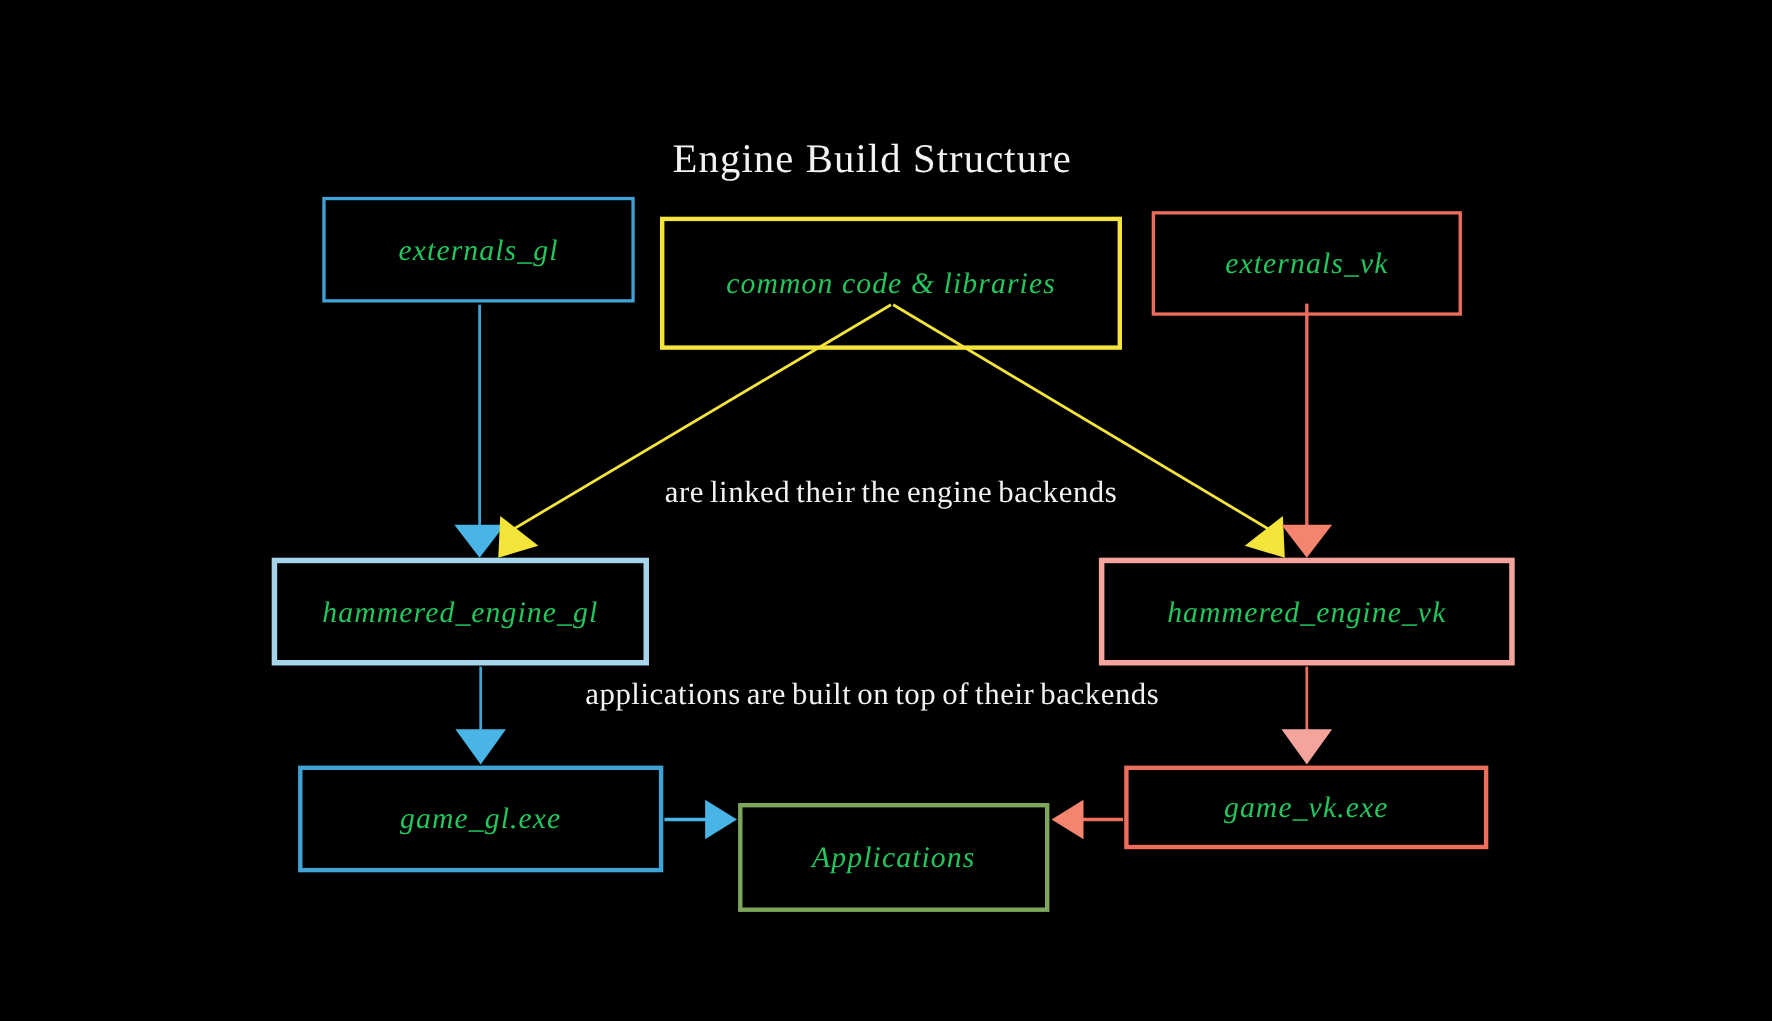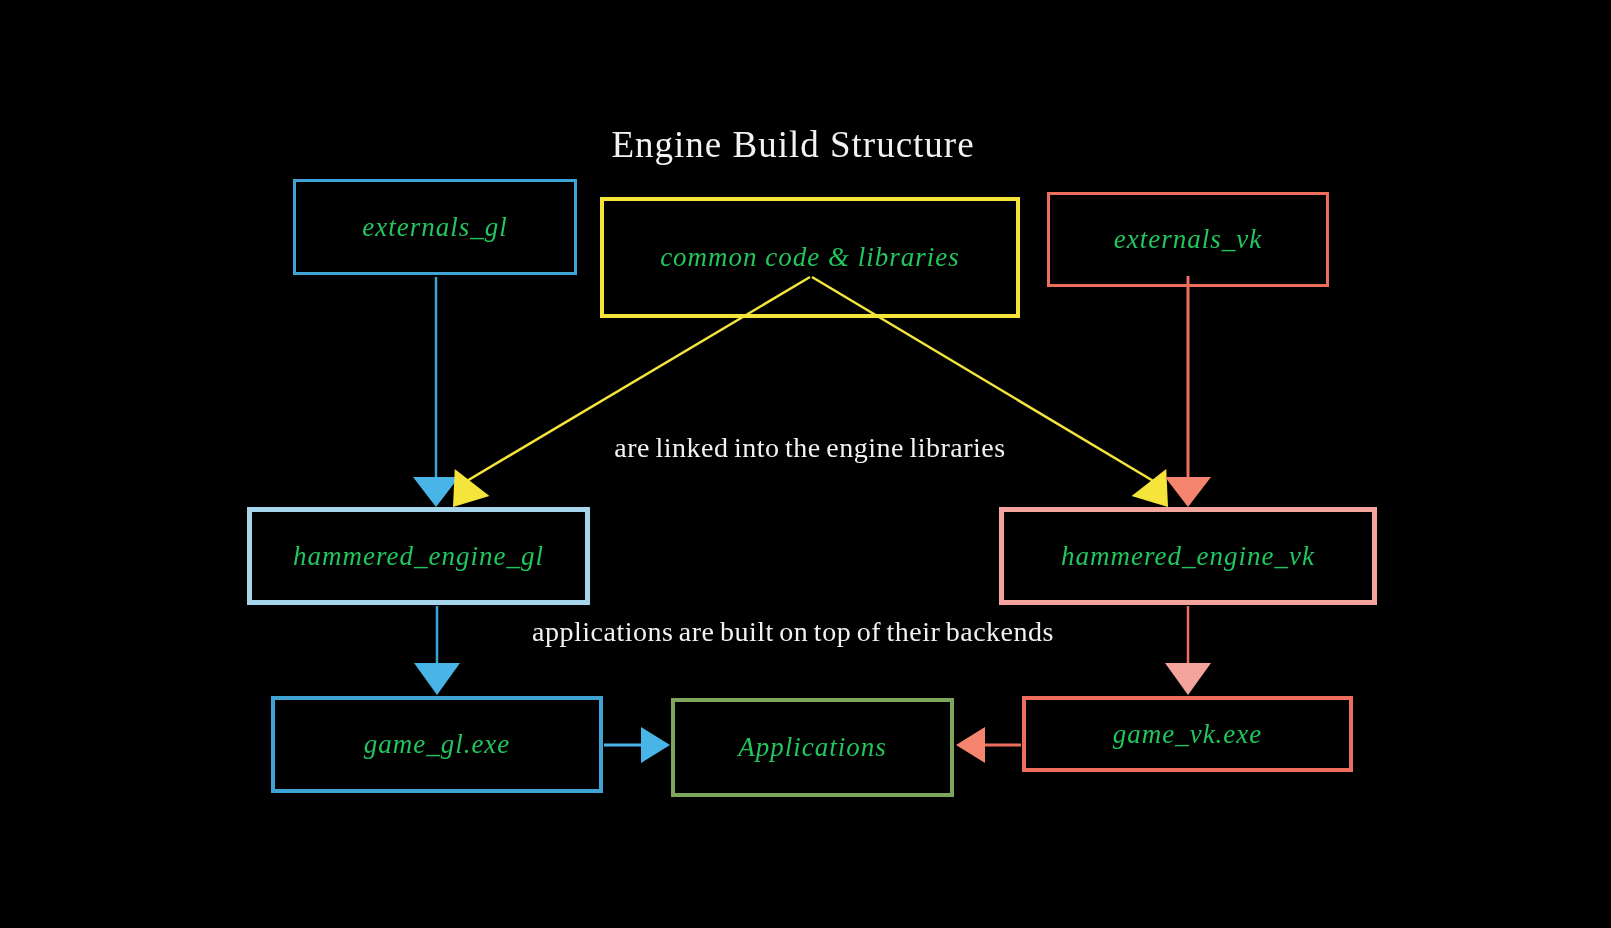--- a/index.html
+++ b/index.html
@@ -79,29 +79,29 @@
   </div>
 
   <div class="node" style="left: 999px; top: 507px; width: 378px; height: 98px; border-width: 5px; border-color: rgb(244, 164, 156); justify-content: center;">
     <span class="node-label">hammered_engine_vk</span>
   </div>
 
   <div class="node" style="left: 271px; top: 696px; width: 332px; height: 97px; border-width: 4px; border-color: rgb(63, 163, 214);">
     <span class="node-label">game_gl.exe</span>
   </div>
 
-  <div class="node" style="left: 671px; top: 698px; width: 283px; height: 99px; border-width: 4px; border-color: rgb(125, 166, 92);">
+  <div class="node" style="left: 671px; top: 730px; width: 283px; height: 99px; border-width: 4px; border-color: rgb(125, 166, 92);">
     <span class="node-label">Applications</span>
   </div>
 
   <div class="node" style="left: 1022px; top: 696px; width: 331px; height: 76px; border-width: 4px; border-color: rgb(237, 110, 93);">
     <span class="node-label">game_vk.exe</span>
   </div>
 
-  <div class="annotation" style="left:810px; top:432px;">are linked into the engine libraries</div>
+  <div class="annotation" style="left:810px; top:432px;">are linked their the engine backends</div>
   <div class="annotation" style="left:793px; top:616px;">applications are built on top of their backends</div>
 
   <svg class="edges" width="1611" height="928" viewBox="0 0 1611 928">
 
     <g>
       <line x1="436" y1="277" x2="436" y2="479" stroke-width="2.5" style="stroke: rgb(63, 163, 214);"></line>
       <polygon points="413,477 459,477 436,507" style="fill: rgb(73, 180, 230);"></polygon>
     </g>
 
     <g>

